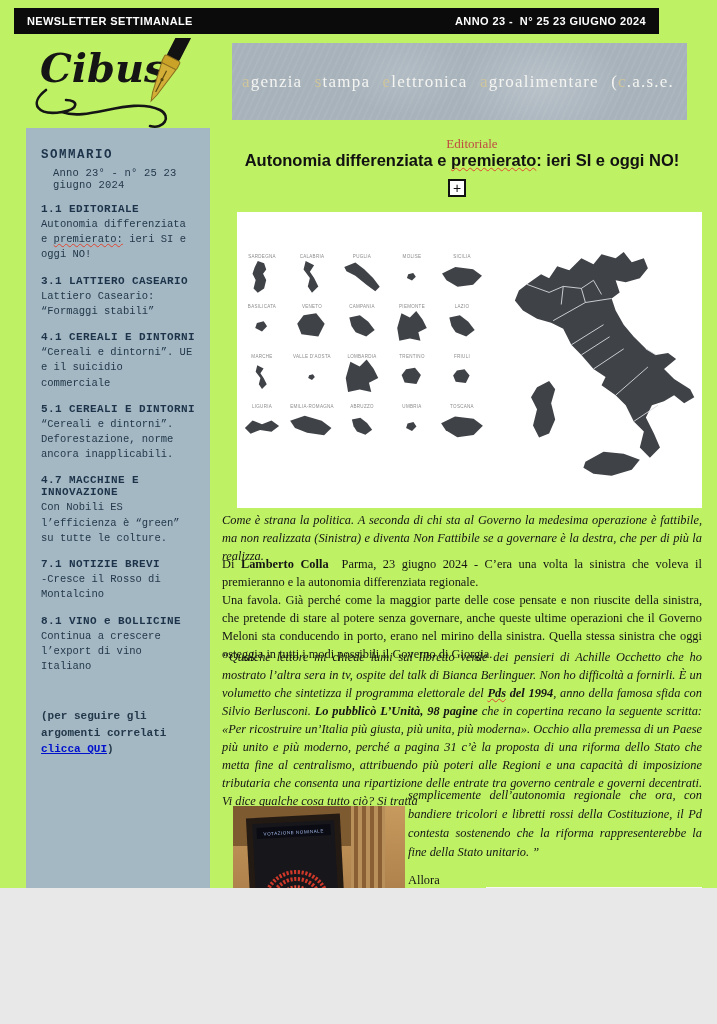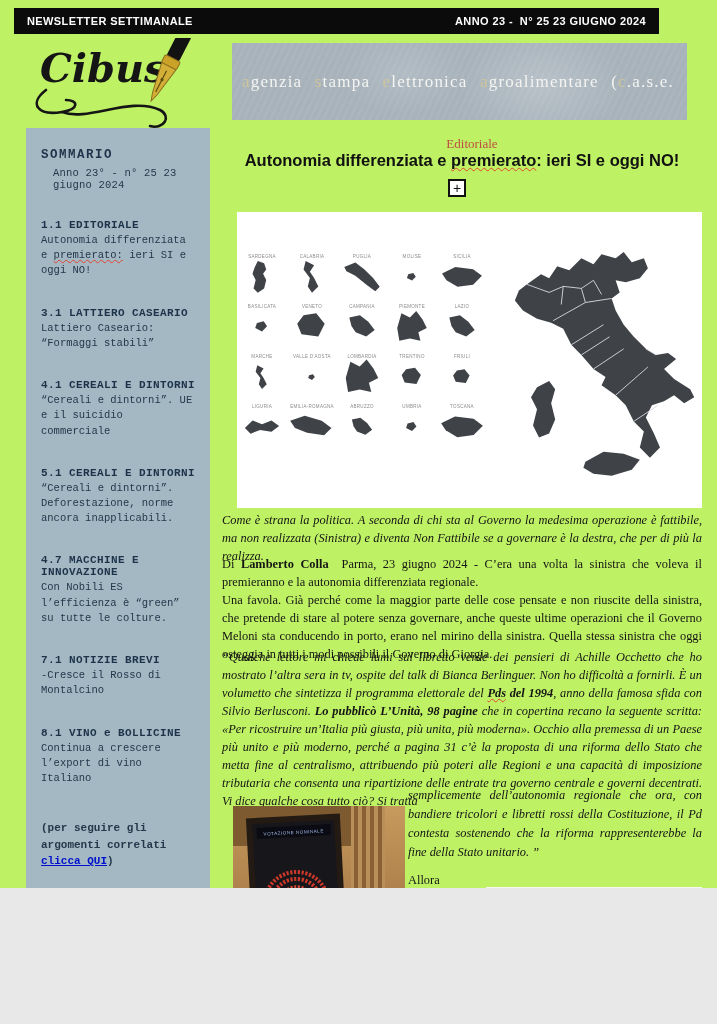--- a/index.html
+++ b/index.html
@@ -20,21 +20,21 @@
             radial-gradient(ellipse 90px 60px at 38% 40%, rgba(255,255,255,.12), transparent 70%),
             repeating-linear-gradient(115deg, rgba(255,255,255,.05) 0 2px, transparent 2px 6px); margin-left: 20px;}
   .banner-text{font-family:"Liberation Serif",serif;font-size:17px;letter-spacing:1.2px;word-spacing:7px;
                color:#f4f4f1;white-space:nowrap;}
   .banner-text .init{color:#cfc59c;}
   
   .sidebar{position:absolute;left:26px;top:128px;width:184px;height:847px;background:#a4b8c4;
            box-sizing:border-box;padding:20px 13px 12px 15px;font-family:Liberation Mono, monospace;color:#23384a;}
   .s-title{font-weight:bold;font-size:12.5px;letter-spacing:1.5px;color:#1d3349;}
   .s-sub{font-size:10.5px;margin:5px 0 0 12px;letter-spacing:.2px;}
-  .s-item{margin-top:28px;}
+  .s-item{margin-top:12px;}
   .s-head{font-weight:bold;font-size:11px;letter-spacing:.4px;color:#1d3349;}
   .s-desc{font-size:10.5px;line-height:1.45;margin-top:2px;}
   .s-follow{margin-top:34px;font-weight:bold;font-size:11px;line-height:1.5;}
   a.doclink{color:#0011cc;text-decoration:underline;}
   
   .sq{text-decoration:underline;text-decoration-style:wavy;text-decoration-color:#e0452f;
       text-decoration-thickness:1px;text-decoration-skip-ink:none;}
   
   .kicker{position:absolute;left:232px;top:136px;width:480px;text-align:center;
           font-size:13px;color:#bf4b42;}

